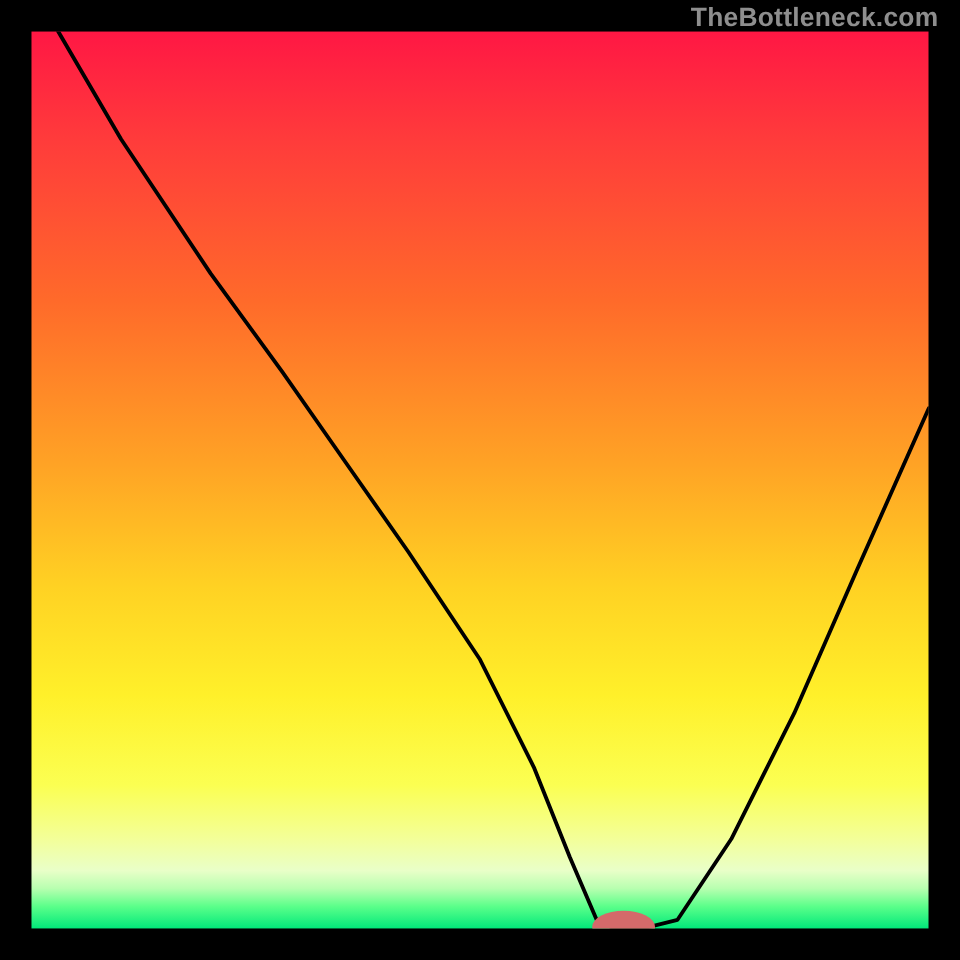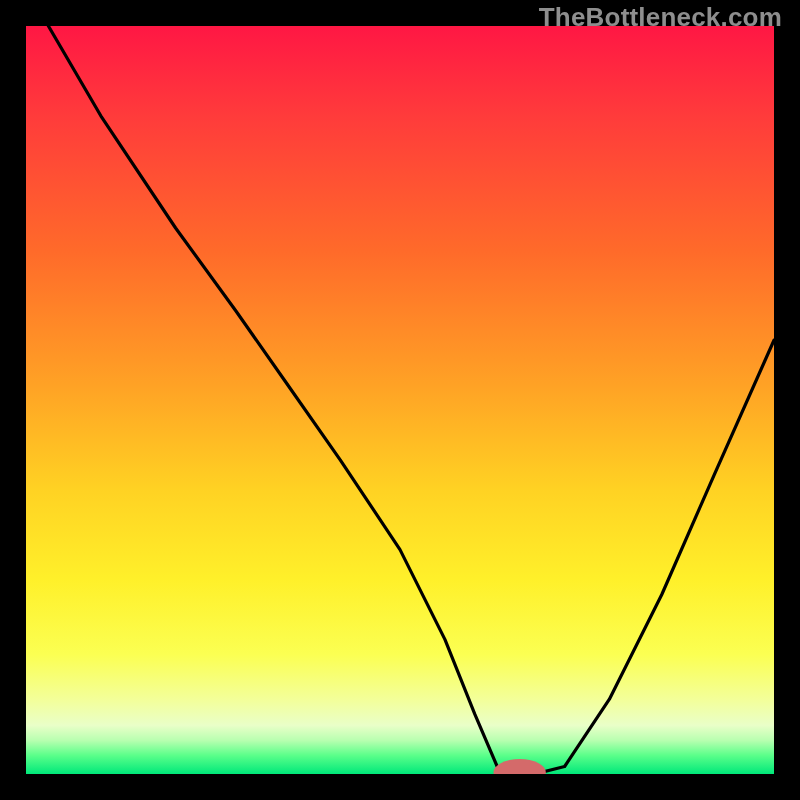--- a/index.html
+++ b/index.html
@@ -25,21 +25,21 @@
     overflow: hidden;
   }
   .plot-area svg {
     display: block;
   }
   .watermark {
     position: absolute;
     top: 2px;
     right: 18px;
     font-family: Arial, Helvetica, sans-serif;
-    font-size: 26px;
+    font-size: 22px;
     font-weight: 600;
     color: #8e8e8e;
     letter-spacing: 0.2px;
   }
 </style>
 </head>
 <body>
 
 <div class="outer">
   <div class="watermark">TheBottleneck.com</div>

